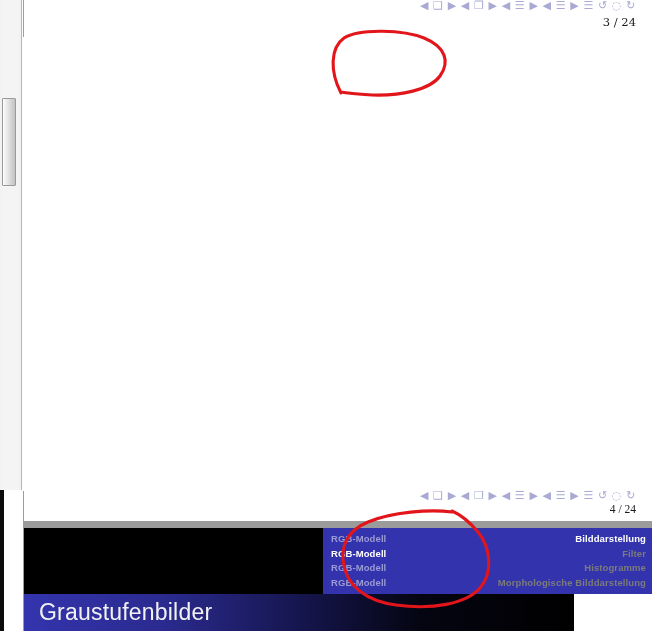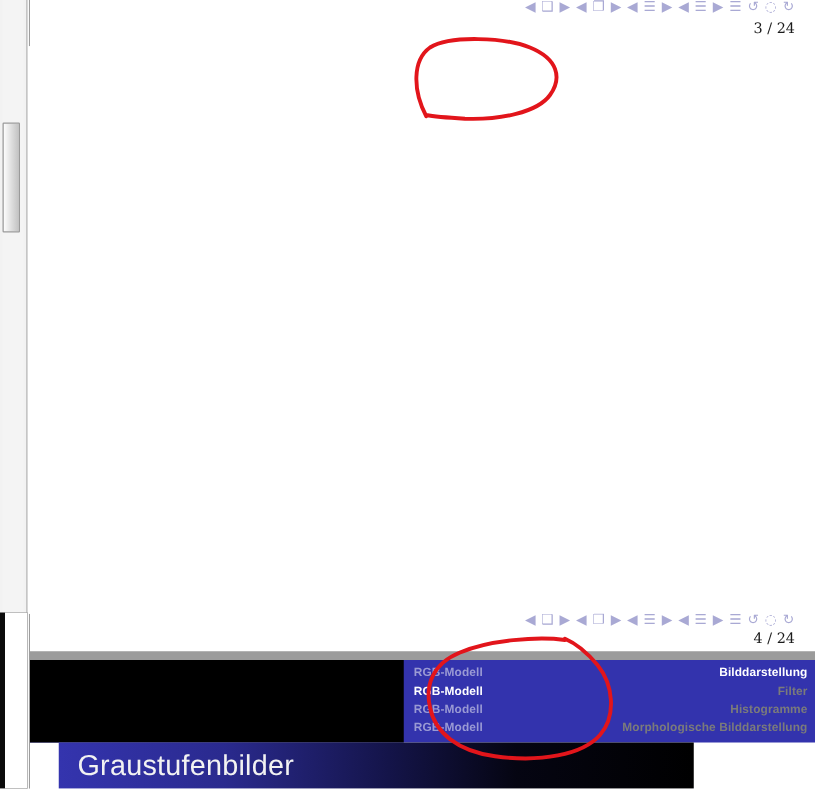--- a/index.html
+++ b/index.html
@@ -120,24 +120,23 @@
     line-height: 14.5px;
     color: #9a9ad4;
     letter-spacing: 0.1px;
     white-space: nowrap;
   }
   .nav-subs div.on { color: #ffffff; }
 
   .titlebar {
     position: absolute;
     left: 1px;
-    width: 508px;
+    width: 550px;
     height: 37px;
     background: linear-gradient(to right, #3434ae 0%, #2a2a8e 26%, #141449 52%, #050512 72%, #000000 100%);
-    margin-left: 23px;
   }
   .titlebar .ttl {
     position: absolute;
     left: 15px; top: 5px;
     font-size: 23px;
     color: #f2f2f2;
     font-weight: normal;
     letter-spacing: 0.2px;
   }
 
@@ -196,21 +195,21 @@
 
       <div class="navsyms" style="top:311px;">◀ ❑ ▶   ◀ ❐ ▶   ◀ ☰ ▶   ◀ ☰ ▶    ☰    ↺ ◌ ↻</div>
       <div class="pagenum" style="top:327px;">3 / 24</div>
     </div>
   </div>
 
   <div class="page" id="page2">
     <div class="page-edge-l"></div>
 
     <div class="navsyms" style="top:-2px;">◀ ❑ ▶   ◀ ❐ ▶   ◀ ☰ ▶   ◀ ☰ ▶    ☰    ↺ ◌ ↻</div>
-    <div class="pagenum" style="top:12px;">4 / 24</div>
+    <div class="pagenum" style="top:12px;font-family:Liberation Serif, serif;">4 / 24</div>
 
     <div class="sep-gray" style="top:30px;"></div>
 
     <div class="navbar" style="top:37px;">
       <div class="navbar-left"></div>
 
       <div class="nav-sections">
         <div class="on">Bilddarstellung</div>
         <div>Filter</div>
         <div>Histogramme</div>

